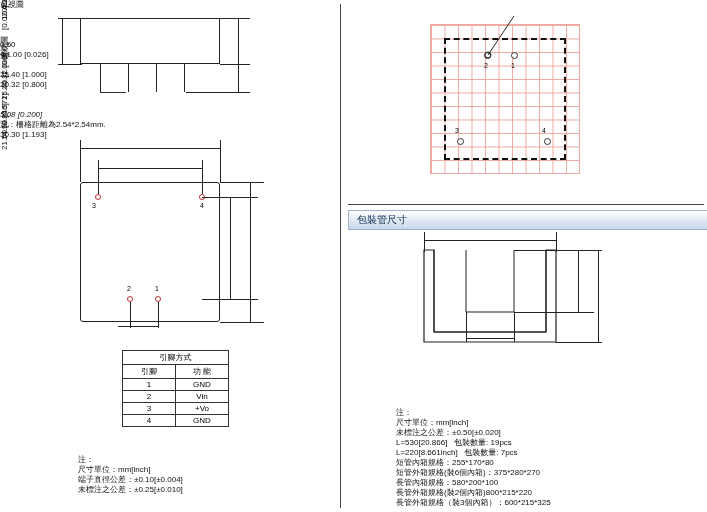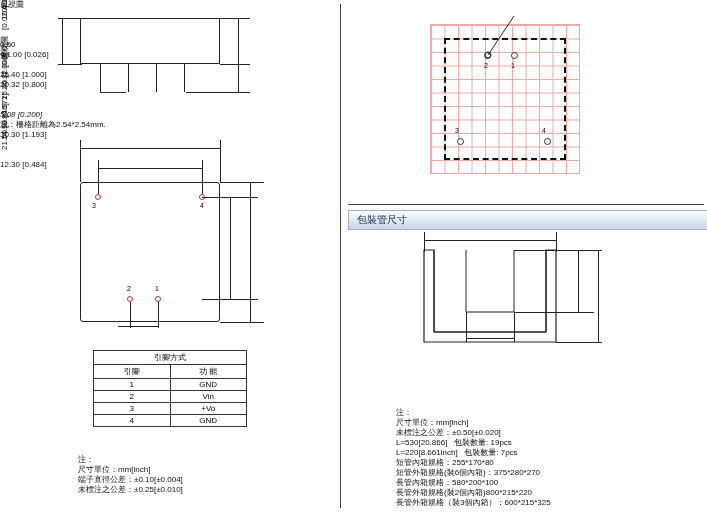--- a/index.html
+++ b/index.html
@@ -130,21 +130,21 @@
     <div class="hline" style="left:220px;top:322px;width:44px;"></div>
     <div class="vline" style="left:250px;top:182px;height:140px;"></div>
     <div class="txt rot" style="left:248px;top:300px;">25.40 [1.000]</div>
 
     <div class="vline" style="left:130px;top:302px;height:26px;"></div>
     <div class="vline" style="left:158px;top:302px;height:26px;"></div>
     <div class="hline" style="left:118px;top:326px;width:40px;"></div>
     <div class="txt" style="left:86px;top:321px;font-style:italic;">5.08 [0.200]</div>
   </div>
 
-  <table class="pintbl" style="left:93px;top:350px;width:154px;">
+  <table class="pintbl" style="left:122px;top:350px;width:107px;">
     <tbody>
         <tr>
       <td colspan="2">引腳方式</td>
     </tr>
     <tr>
       <th style="width:50%">引腳</th>
       <th style="width:50%">功 能</th>
     </tr>
     <tr>
       <td>1</td>
@@ -222,21 +222,20 @@
 
     <div class="hline" style="left:556px;top:250px;width:46px;"></div>
     <div class="hline" style="left:556px;top:342px;width:46px;"></div>
     <div class="vline" style="left:598px;top:250px;height:92px;"></div>
     <div class="txt rot" style="left:596px;top:336px;">21.50 [0.846]</div>
 
     <div class="vline" style="left:466px;top:312px;height:30px;"></div>
     <div class="vline" style="left:514px;top:312px;height:30px;"></div>
     <div class="hline" style="left:444px;top:386px;width:0;"></div>
     <div class="hline" style="left:466px;top:338px;width:48px;"></div>
-    <div class="txt" style="left:444px;top:382px;">12.30 [0.484]</div>
     <div class="hline" style="left:490px;top:386px;width:0px;"></div>
 
     <div style="position:absolute;left:396px;top:408px;">
       <div class="txt">注：</div>
       <div class="txt">尺寸單位：mm[inch]</div>
       <div class="txt">未標注之公差：±0.50[±0.020]</div>
       <div class="txt">L=530[20.866]   包裝數量: 19pcs</div>
       <div class="txt">L=220[8.661inch]   包裝數量: 7pcs</div>
       <div class="txt">短管內箱規格：255*170*80</div>
       <div class="txt">短管外箱規格(裝6個內箱)：375*280*270</div>

